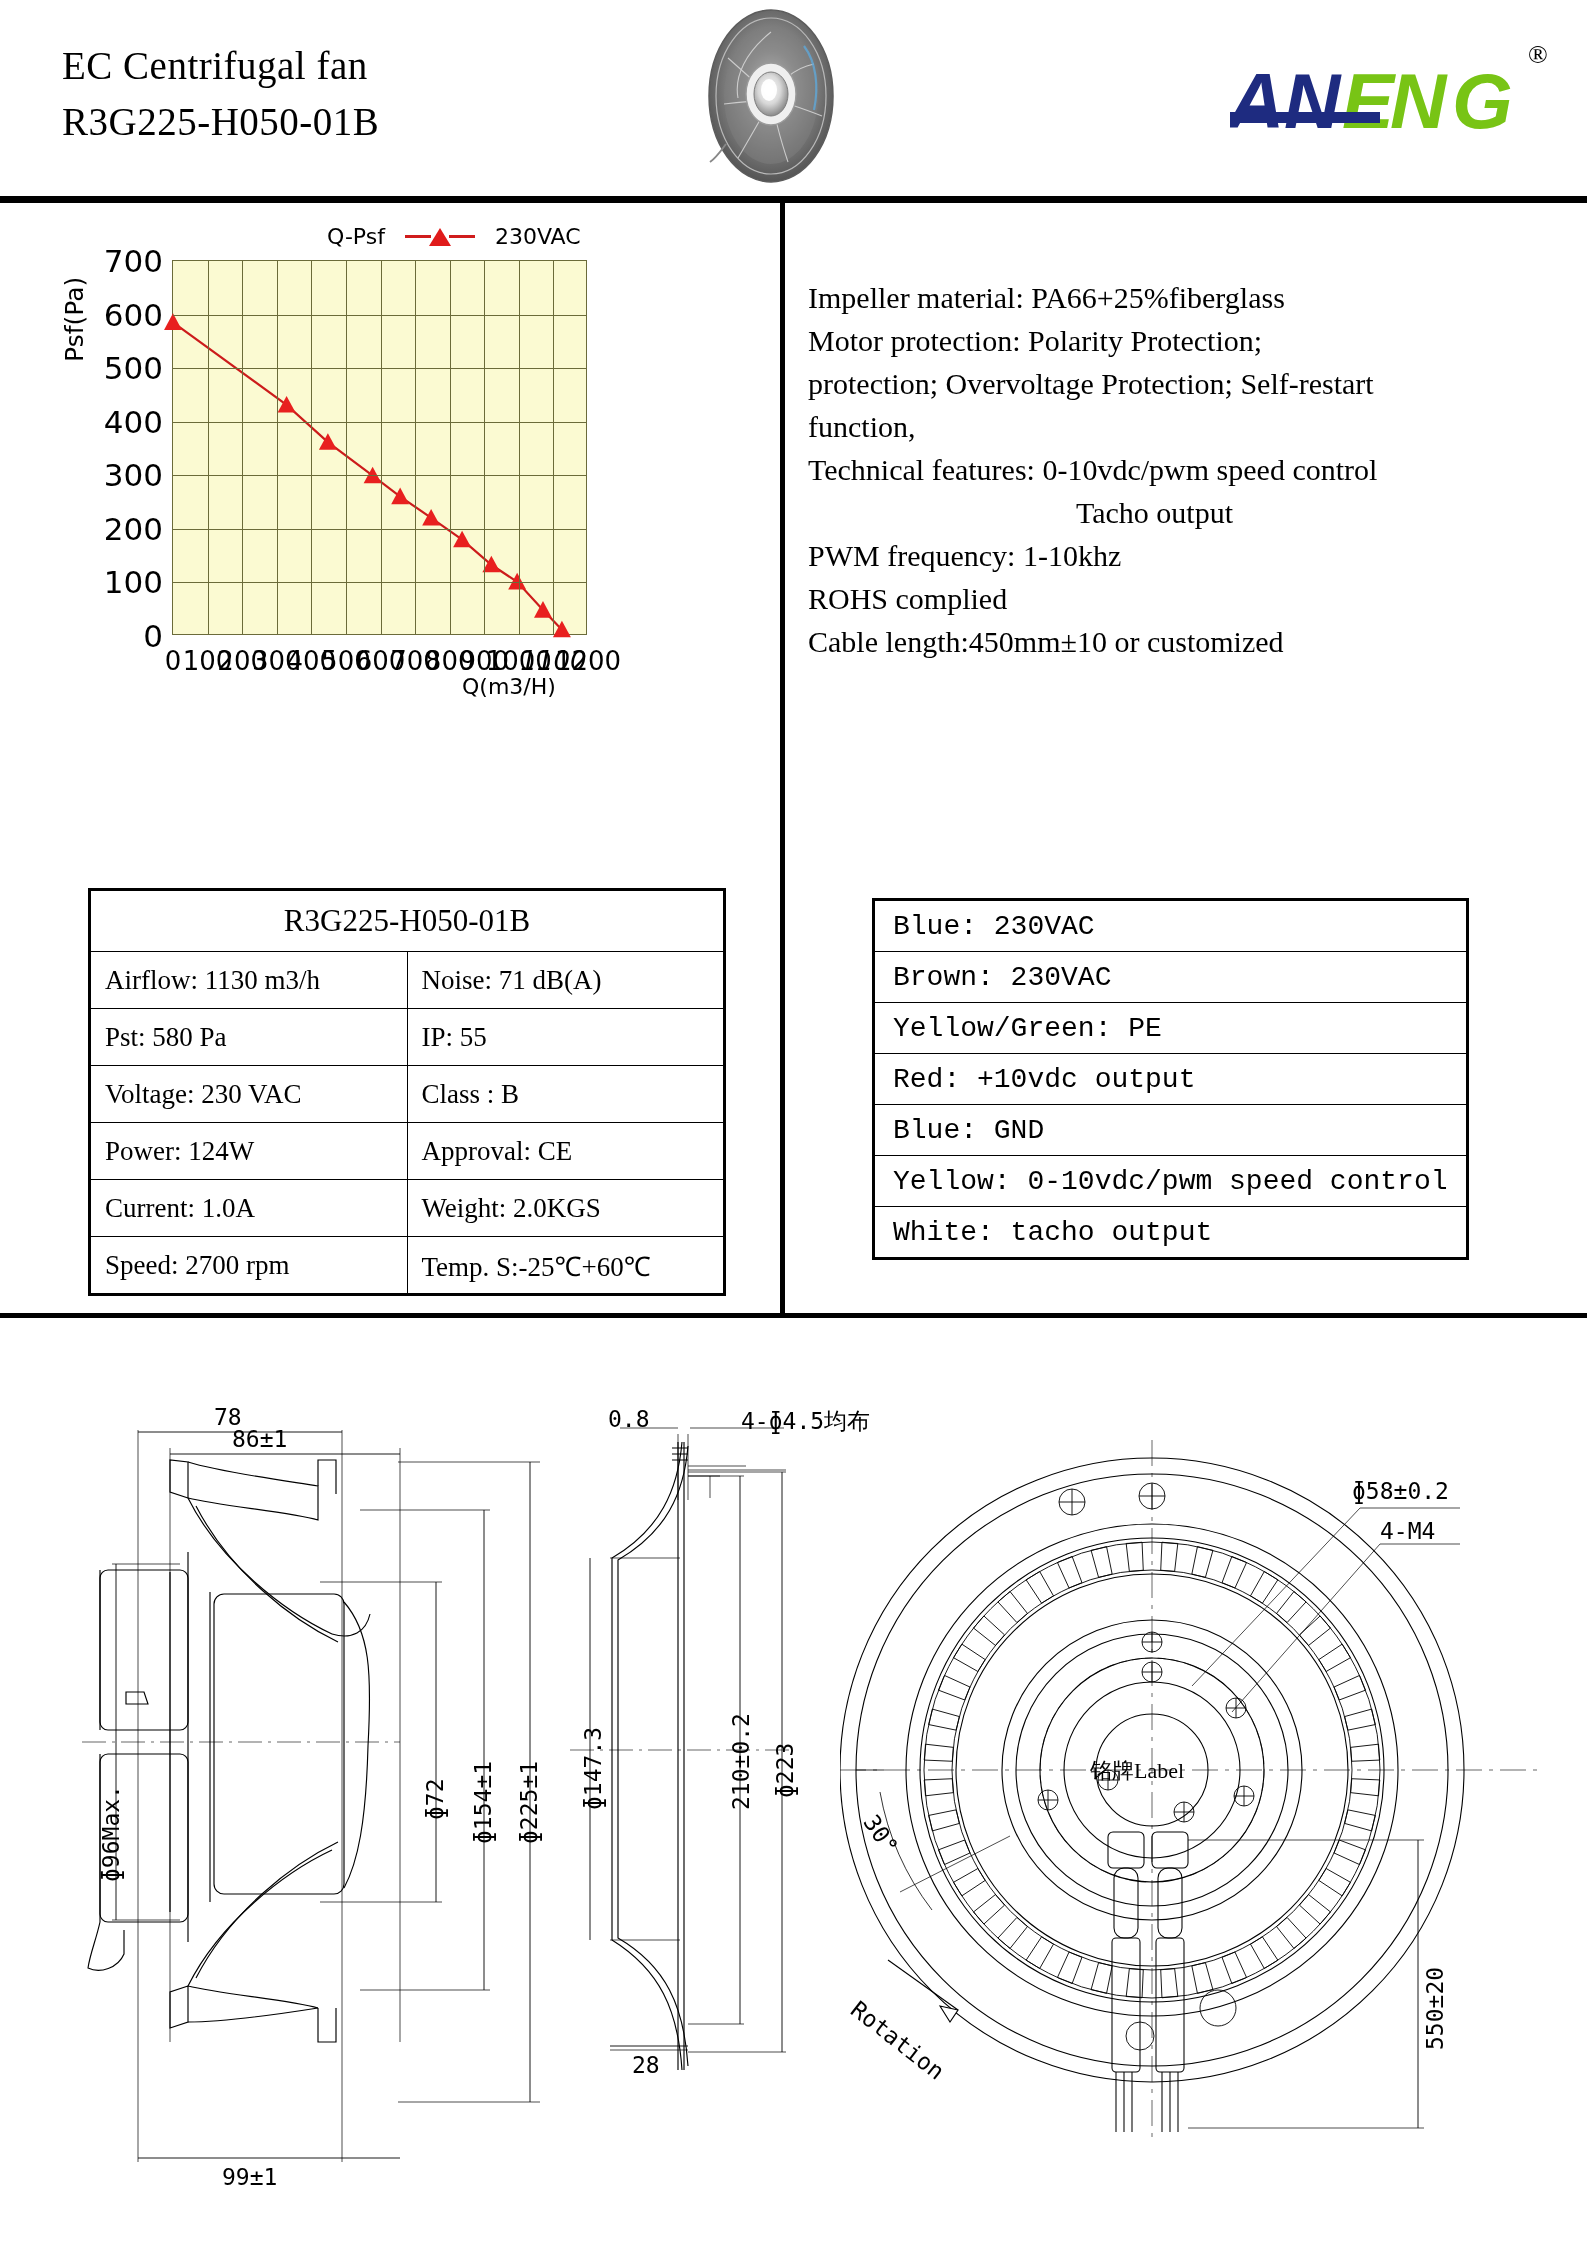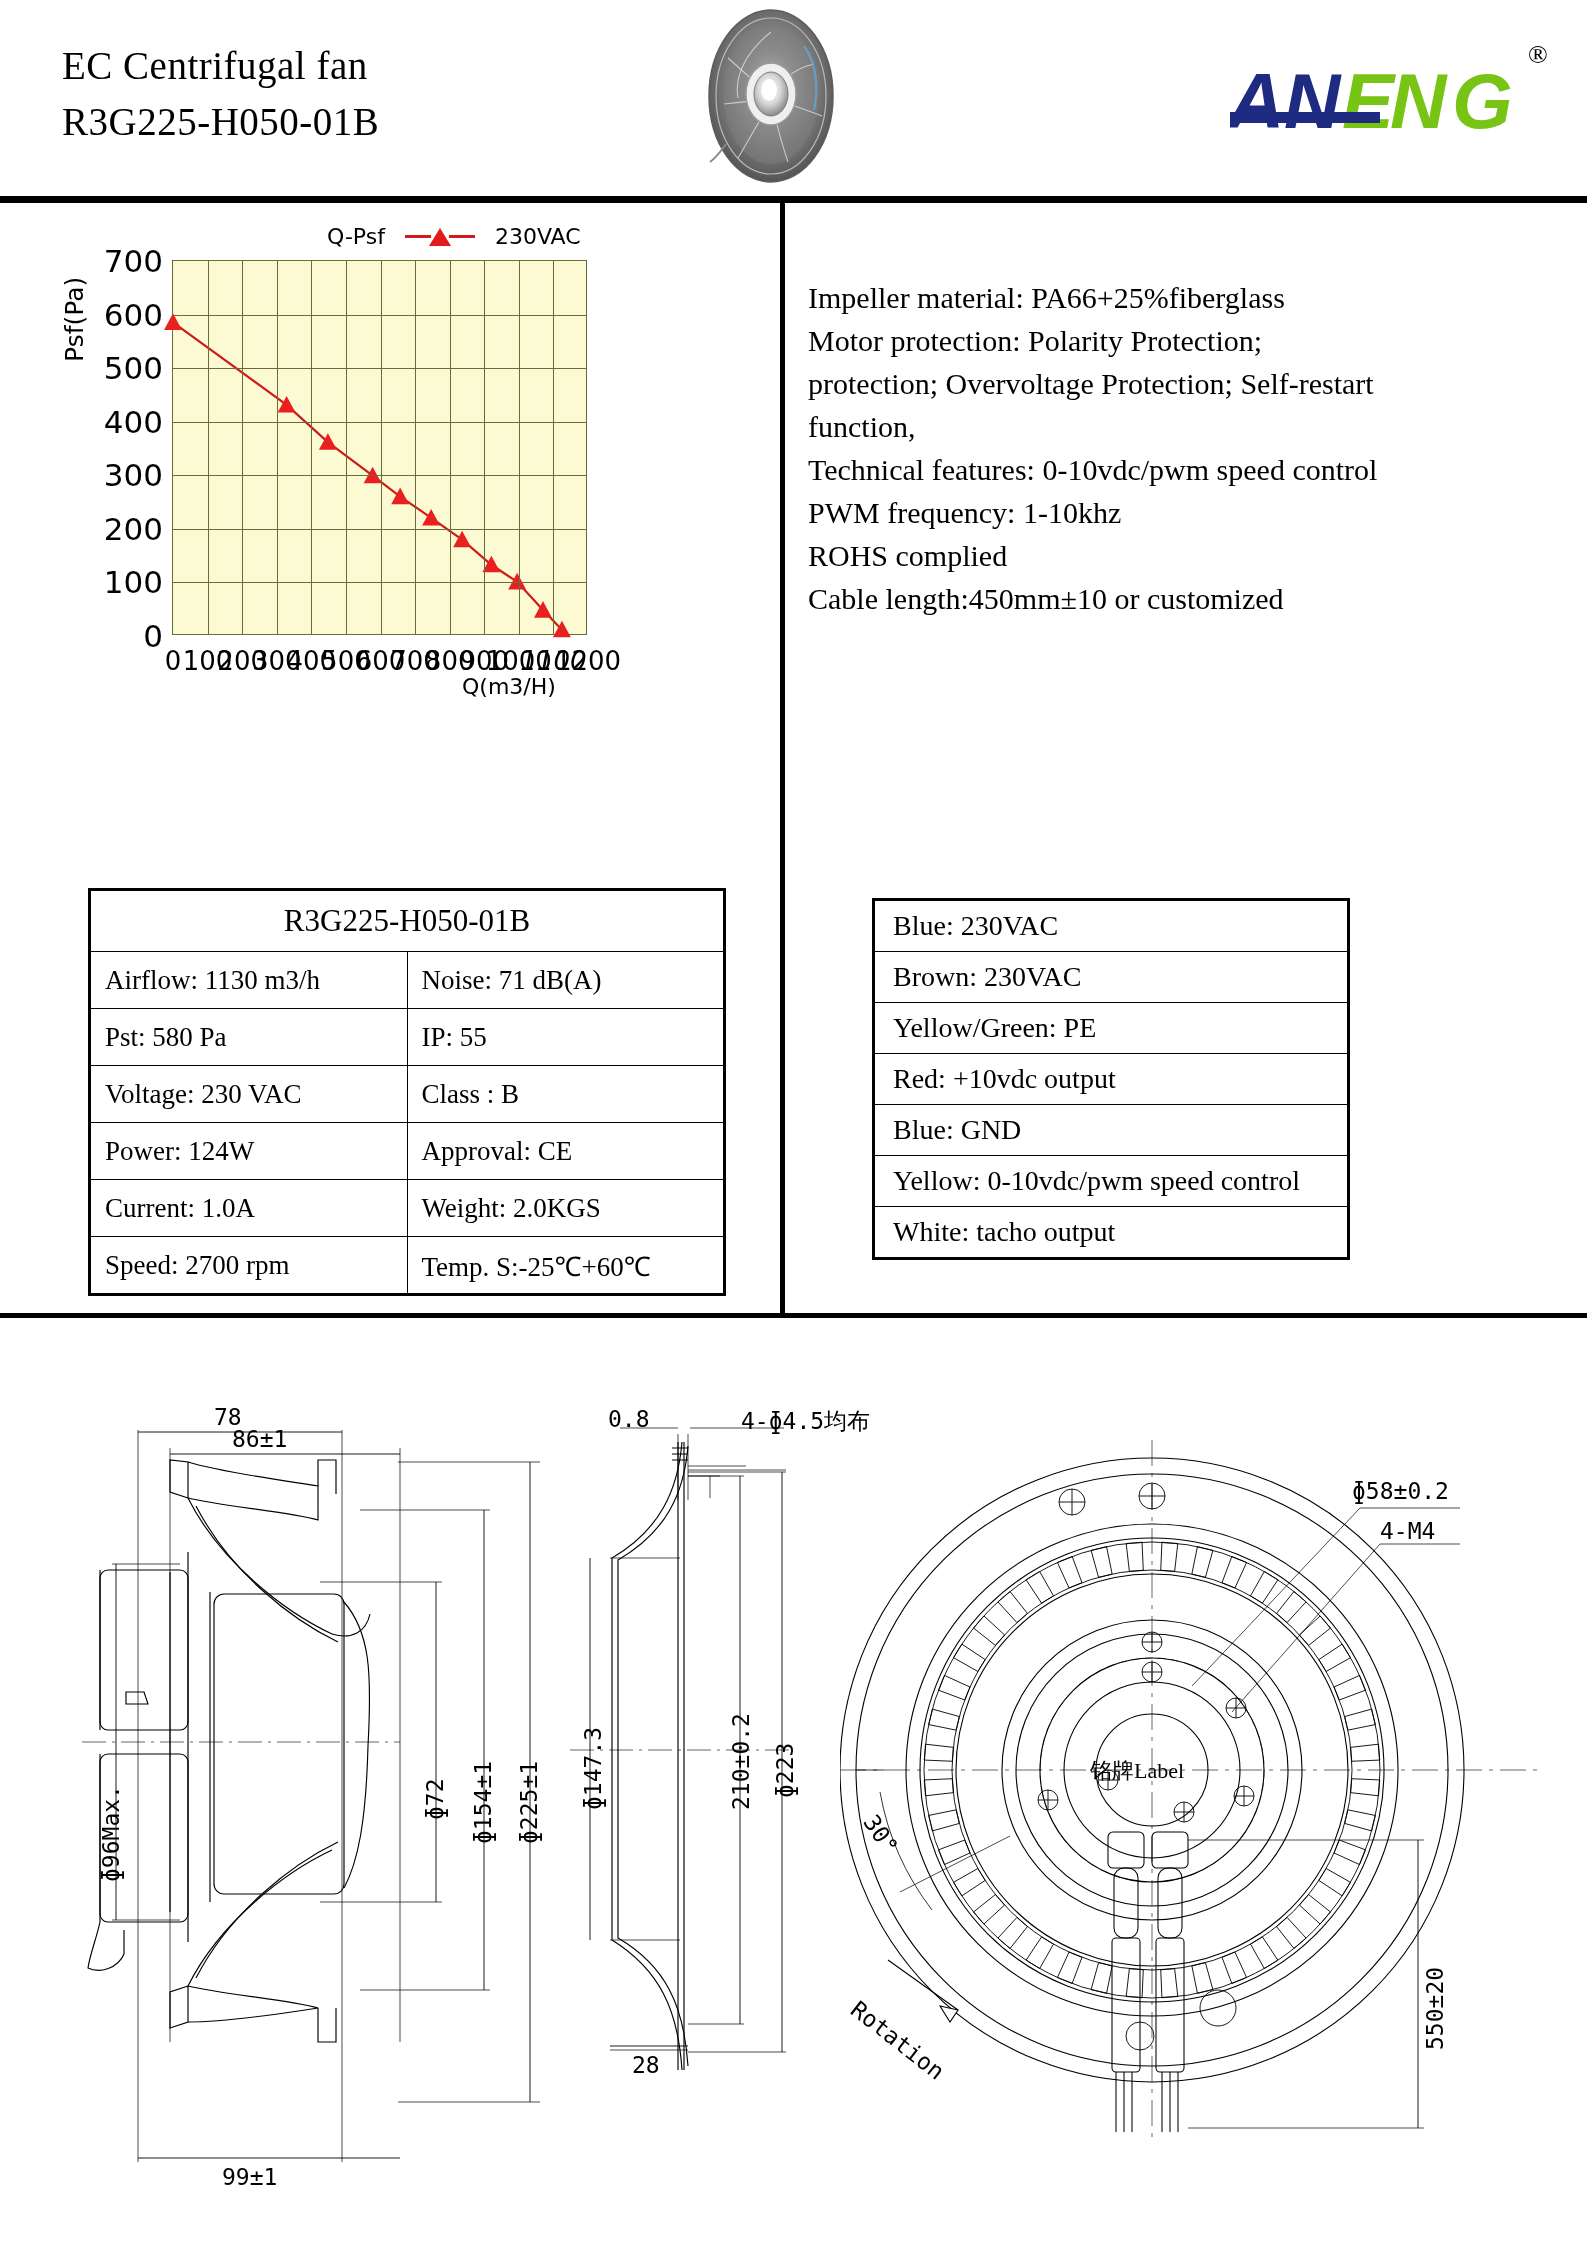--- a/index.html
+++ b/index.html
@@ -52,21 +52,21 @@
   .specs .ln{white-space:nowrap;}
   .specs .indent{padding-left:268px;}
 
   
   .modeltbl{position:absolute;left:88px;top:888px;width:638px;border:3px solid #000;border-collapse:collapse;}
   .modeltbl td{border:1.5px solid #000;font-size:27px;padding:9px 14px;height:38px;}
   .modeltbl td.hdr{text-align:center;font-size:31px;padding:11px 0;}
   .modeltbl td.c1{width:50%;}
 
   
-  .wiretbl{position:absolute;left:872px;top:898px;width:478px;border:3px solid #000;border-collapse:collapse;}
+  .wiretbl{position:absolute;left:872px;top:898px;width:478px;border:3px solid #000;border-collapse:collapse;font-family:Liberation Mono, monospace;}
   .wiretbl td{border:1.5px solid #000;font-size:28px;padding:8px 18px;height:34px;white-space:nowrap;}
 
   
   .draw{position:absolute;}
   .dimtxt{position:absolute;font-family:"DejaVu Sans Mono",monospace;font-size:23px;white-space:nowrap;}
   .dimtxt.rot{transform-origin:left top;}
   svg{display:block;}
 </style>
 </head>
 <body>
@@ -199,20 +199,21 @@
       </div>
     <div class="xlabel">Q(m3/H)</div>
   </div>
 
   <div class="specs">
     <div class="ln">Impeller material: PA66+25%fiberglass</div>
     <div class="ln">Motor protection:  Polarity Protection;</div>
     <div class="ln">protection; Overvoltage Protection; Self-restart</div>
     <div class="ln">function,</div>
     <div class="ln">Technical features:  0-10vdc/pwm speed control</div>
+    <div class="ln indent">Tacho output</div>
     <div class="ln">PWM frequency: 1-10khz</div>
     <div class="ln">ROHS complied</div>
     <div class="ln">Cable length:450mm±10 or customized</div>
   </div>
 
   <table class="modeltbl">
     <tbody>
         <tr>
       <td class="hdr" colspan="2">R3G225-H050-01B</td>
     </tr>

